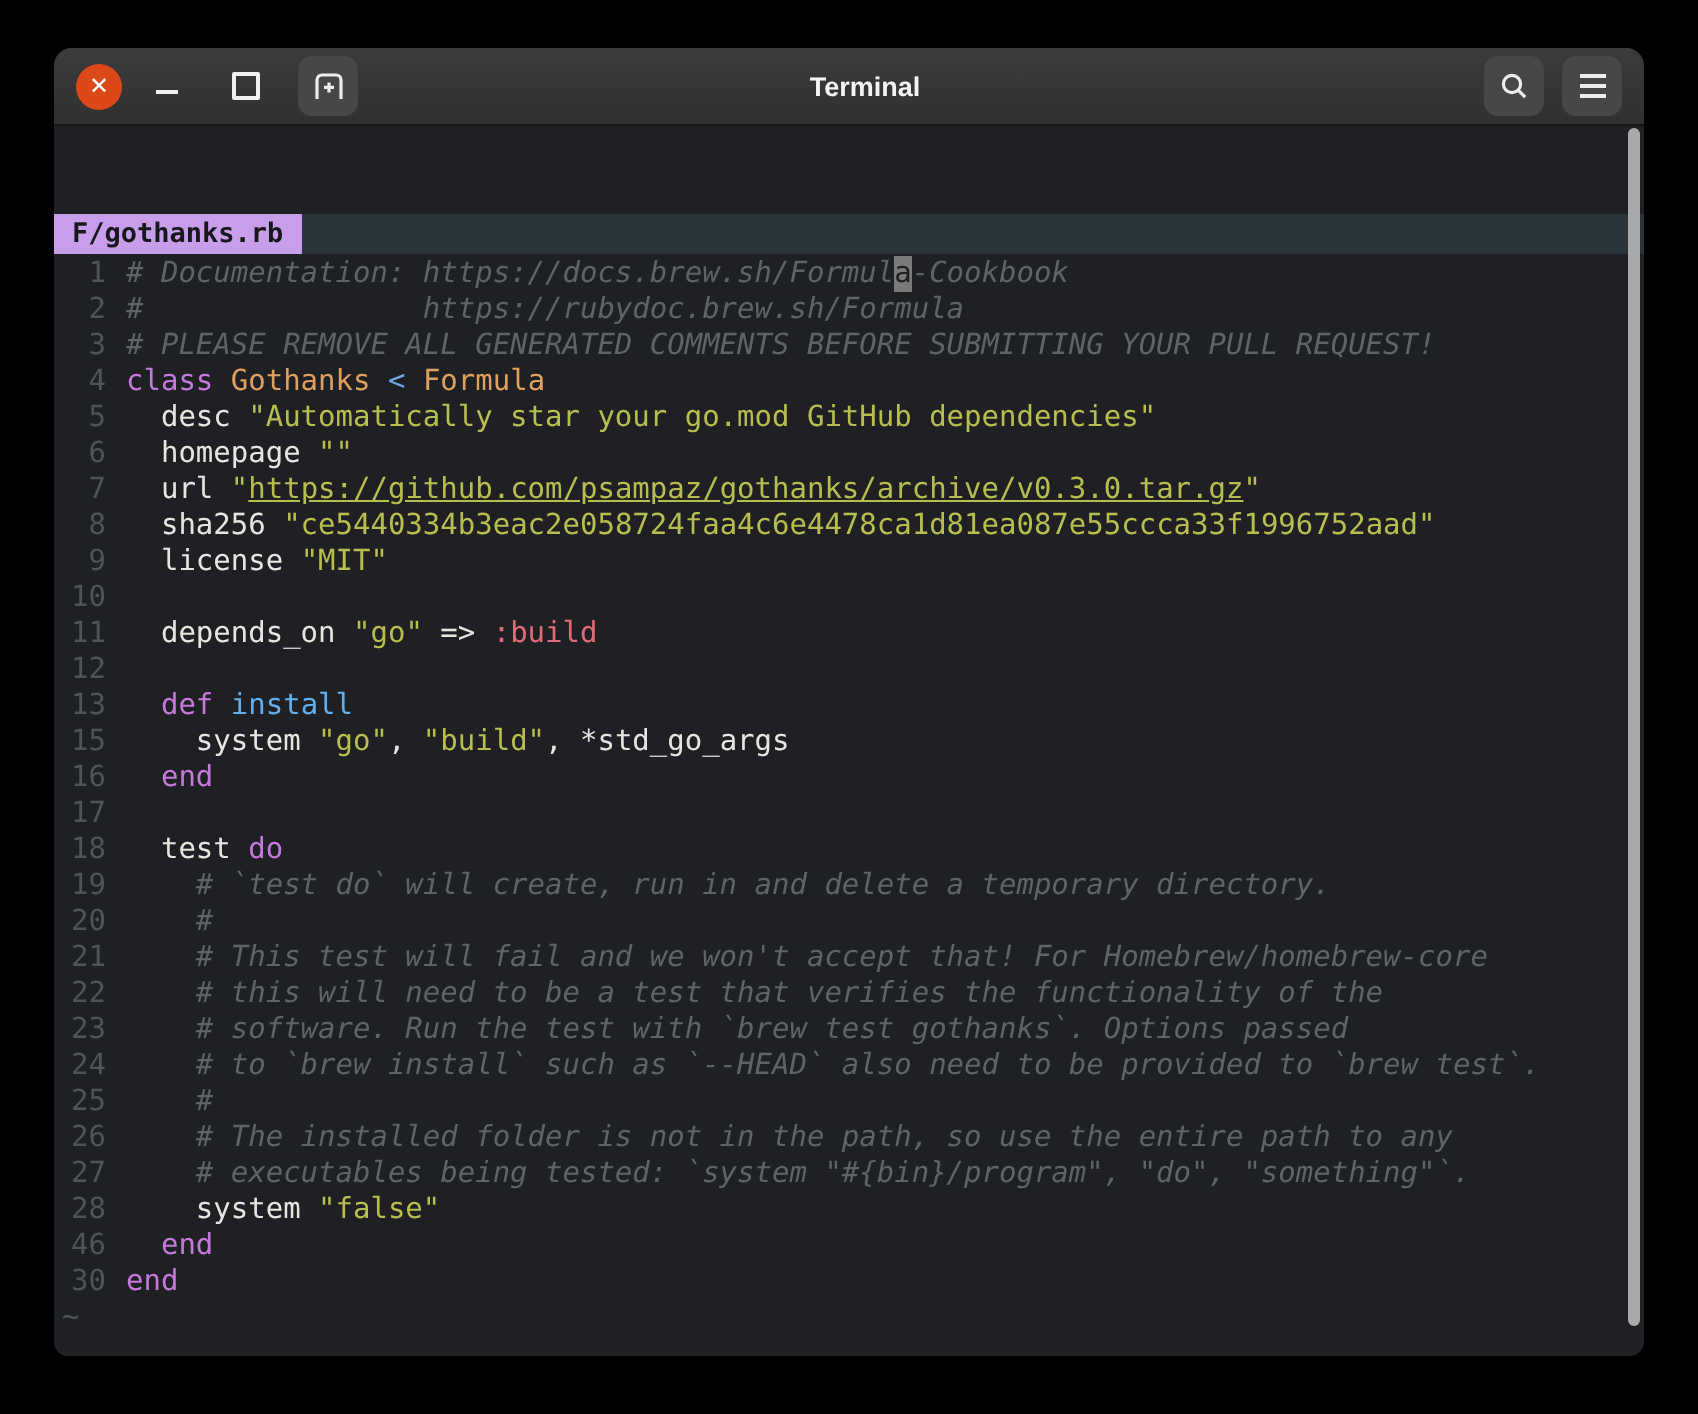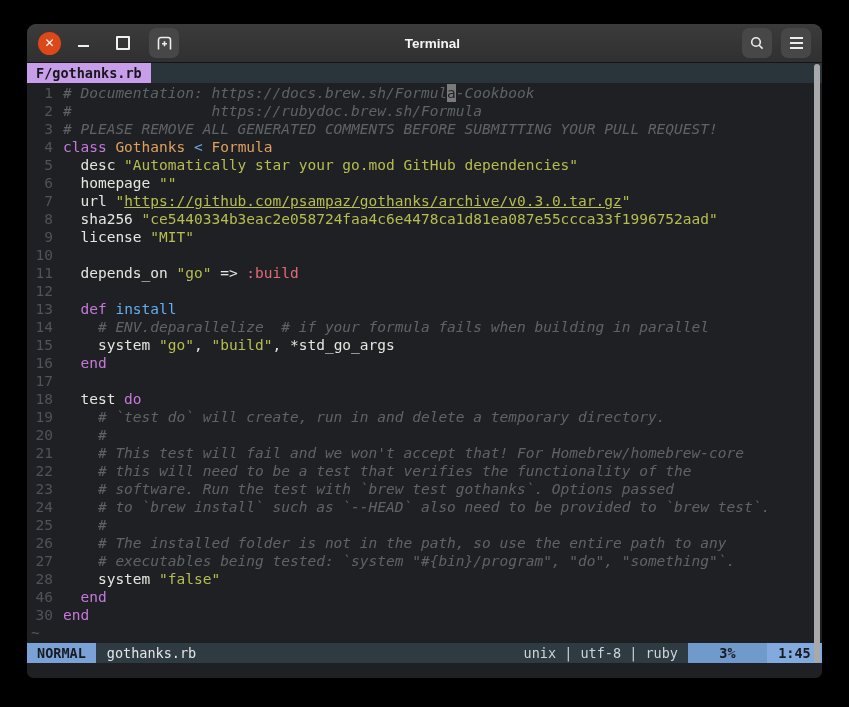--- a/index.html
+++ b/index.html
@@ -37,20 +37,21 @@
     position:absolute;left:16px;right:0;text-align:center;
     font:bold 13.5px "Liberation Sans",sans-serif;color:#f4f4f4;z-index:1;
   }
   .tb-right{margin-left:auto;display:flex;gap:9px;padding-right:11px;z-index:2;}
   .hamburger{display:flex;flex-direction:column;gap:3px;}
   .hamburger div{width:13px;height:2px;background:#ededed;}
   
   .tabline{
     height:20px;flex:0 0 20px;background:#29353b;display:flex;
     font:bold 13.5px "DejaVu Sans Mono",monospace;
+    margin-top:44px;
   }
   .tab-active{
     background:var(--c-tab,#c89dea);color:#17181b;padding:0 9px;line-height:20px;
   }
   
   .code-area{flex:0 0 559px;padding-top:1px;font:14.5px/18px "DejaVu Sans Mono",monospace;}
   .code-row{display:flex;height:18px;white-space:pre;padding-left:4px;}
   .lineno{flex:0 0 22px;text-align:right;color:#4d545a;margin-right:10px;}
   .com{color:var(--c-comment,#5e6366);font-style:italic;}
   .kw{color:var(--c-keyword,#c678dd);}
@@ -135,21 +136,20 @@
       <div class="code-row"><span class="lineno">4</span><span class="kw">class</span><span class="plain"> </span><span class="type">Gothanks</span><span class="plain"> </span><span class="op">&lt;</span><span class="plain"> </span><span class="type">Formula</span></div>
       <div class="code-row"><span class="lineno">5</span><span class="plain">  desc </span><span class="str">"Automatically star your go.mod GitHub dependencies"</span></div>
       <div class="code-row"><span class="lineno">6</span><span class="plain">  homepage </span><span class="str">""</span></div>
       <div class="code-row"><span class="lineno">7</span><span class="plain">  url </span><span class="str">"</span><span class="str u">https://github.com/psampaz/gothanks/archive/v0.3.0.tar.gz</span><span class="str">"</span></div>
       <div class="code-row"><span class="lineno">8</span><span class="plain">  sha256 </span><span class="str">"ce5440334b3eac2e058724faa4c6e4478ca1d81ea087e55ccca33f1996752aad"</span></div>
       <div class="code-row"><span class="lineno">9</span><span class="plain">  license </span><span class="str">"MIT"</span></div>
       <div class="code-row"><span class="lineno">10</span></div>
       <div class="code-row"><span class="lineno">11</span><span class="plain">  depends_on </span><span class="str">"go"</span><span class="plain"> =&gt; </span><span class="sym">:build</span></div>
       <div class="code-row"><span class="lineno">12</span></div>
       <div class="code-row"><span class="lineno">13</span><span class="plain">  </span><span class="kw">def</span><span class="plain"> </span><span class="fn">install</span></div>
-      <div class="code-row"><span class="lineno">14</span><span class="com">    # ENV.deparallelize  # if your formula fails when building in parallel</span></div>
       <div class="code-row"><span class="lineno">15</span><span class="plain">    system </span><span class="str">"go"</span><span class="plain">, </span><span class="str">"build"</span><span class="plain">, *std_go_args</span></div>
       <div class="code-row"><span class="lineno">16</span><span class="plain">  </span><span class="kw">end</span></div>
       <div class="code-row"><span class="lineno">17</span></div>
       <div class="code-row"><span class="lineno">18</span><span class="plain">  test </span><span class="kw">do</span></div>
       <div class="code-row"><span class="lineno">19</span><span class="com">    # `test do` will create, run in and delete a temporary directory.</span></div>
       <div class="code-row"><span class="lineno">20</span><span class="com">    #</span></div>
       <div class="code-row"><span class="lineno">21</span><span class="com">    # This test will fail and we won't accept that! For Homebrew/homebrew-core</span></div>
       <div class="code-row"><span class="lineno">22</span><span class="com">    # this will need to be a test that verifies the functionality of the</span></div>
       <div class="code-row"><span class="lineno">23</span><span class="com">    # software. Run the test with `brew test gothanks`. Options passed</span></div>
       <div class="code-row"><span class="lineno">24</span><span class="com">    # to `brew install` such as `--HEAD` also need to be provided to `brew test`.</span></div>

